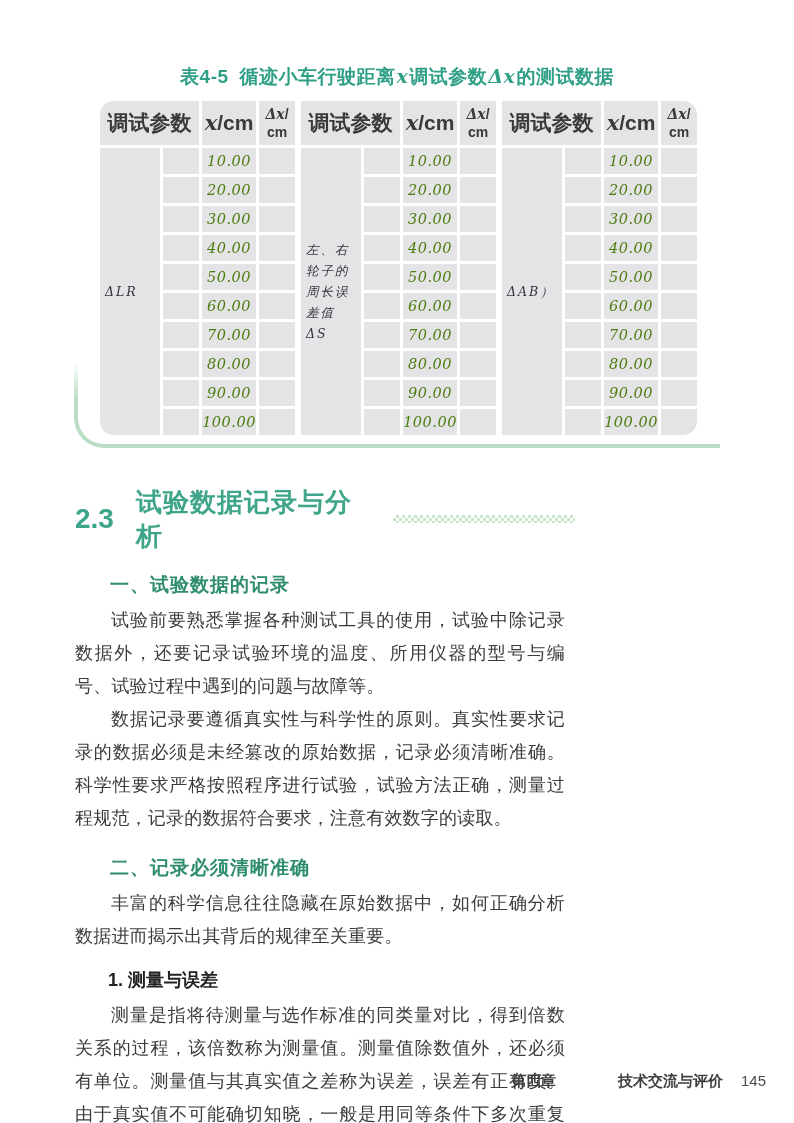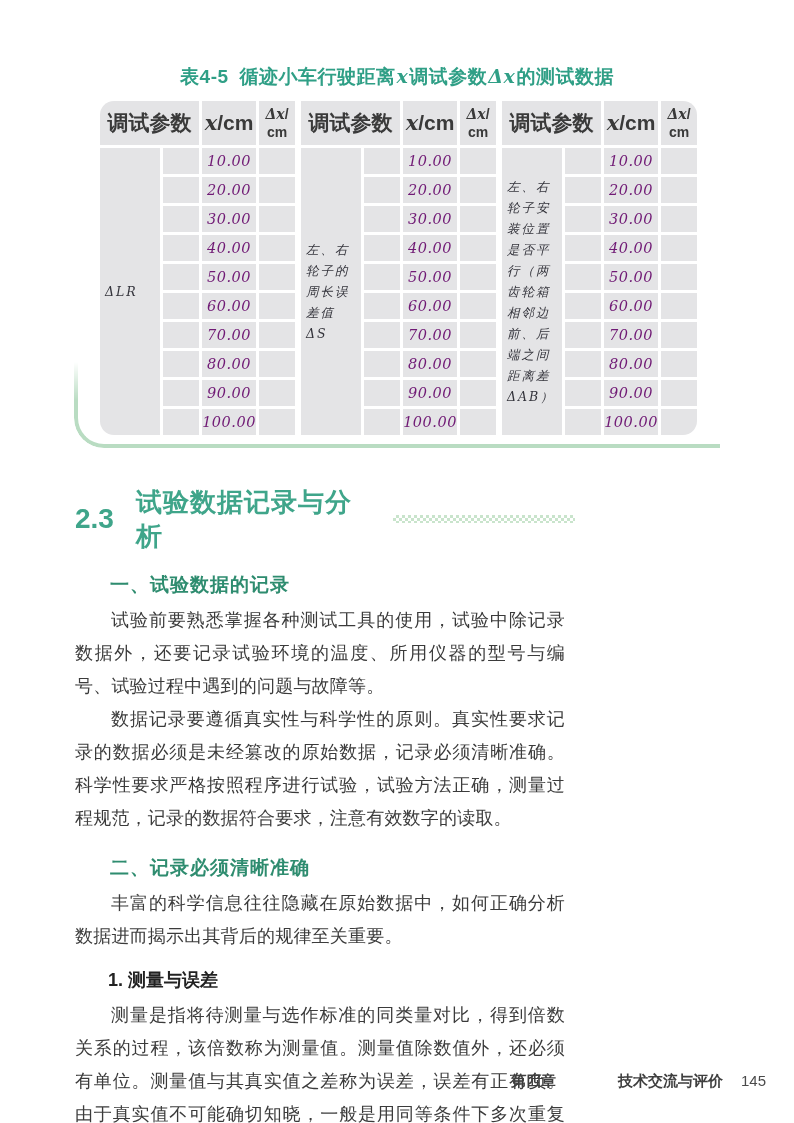--- a/index.html
+++ b/index.html
@@ -51,21 +51,21 @@
     font-family:"DejaVu Serif",serif; font-style:italic;
     font-size:12.5px; line-height:21px; letter-spacing:2px;
     color:#34343c; padding:4px 5px; flex-direction:column;
     text-align:left; align-items:flex-start; justify-content:center;
   }
   .label-cell .lbl { word-break:break-all; }
   .entry { grid-column:2; }
   .val {
     grid-column:3;
     font-family:"DejaVu Serif",serif; font-style:italic;
-    font-size:14.5px; color:#701a75; letter-spacing:0.5px;
+    font-size:14.5px; color:#4d7c0f; letter-spacing:0.5px;
   }
   .dxc { grid-column:4; }
 
   
   .curve {
     position:absolute; left:74px; top:362px; width:646px; height:86px;
     border-left:4px solid #b9dcc2; border-bottom:4px solid #b9dcc2;
     border-bottom-left-radius:30px;
     -webkit-mask-image:linear-gradient(to bottom,transparent 0,#000 45%);
     mask-image:linear-gradient(to bottom,transparent 0,#000 45%);
@@ -234,21 +234,20 @@
           </span>
         </div>
       <div class="cell hcell h-dx">
           <span class="hline">
             <i class="var">Δx</i>
             <span>/</span>
           </span>
           <span>cm</span>
         </div>
       <div class="cell label-cell">
-          <span class="lbl">左、右轮子安装位置是否平行（两齿轮箱相邻边前、后端之间距离差</span>
           <span class="lbl">ΔAB）</span>
         </div>
     <div class="cell entry" style="grid-row: 2;"></div>
         <div class="cell val" style="grid-row: 2;">10.00</div>
         <div class="cell dxc" style="grid-row: 2;"></div>
         <div class="cell entry" style="grid-row: 3;"></div>
         <div class="cell val" style="grid-row: 3;">20.00</div>
         <div class="cell dxc" style="grid-row: 3;"></div>
         <div class="cell entry" style="grid-row: 4;"></div>
         <div class="cell val" style="grid-row: 4;">30.00</div>

